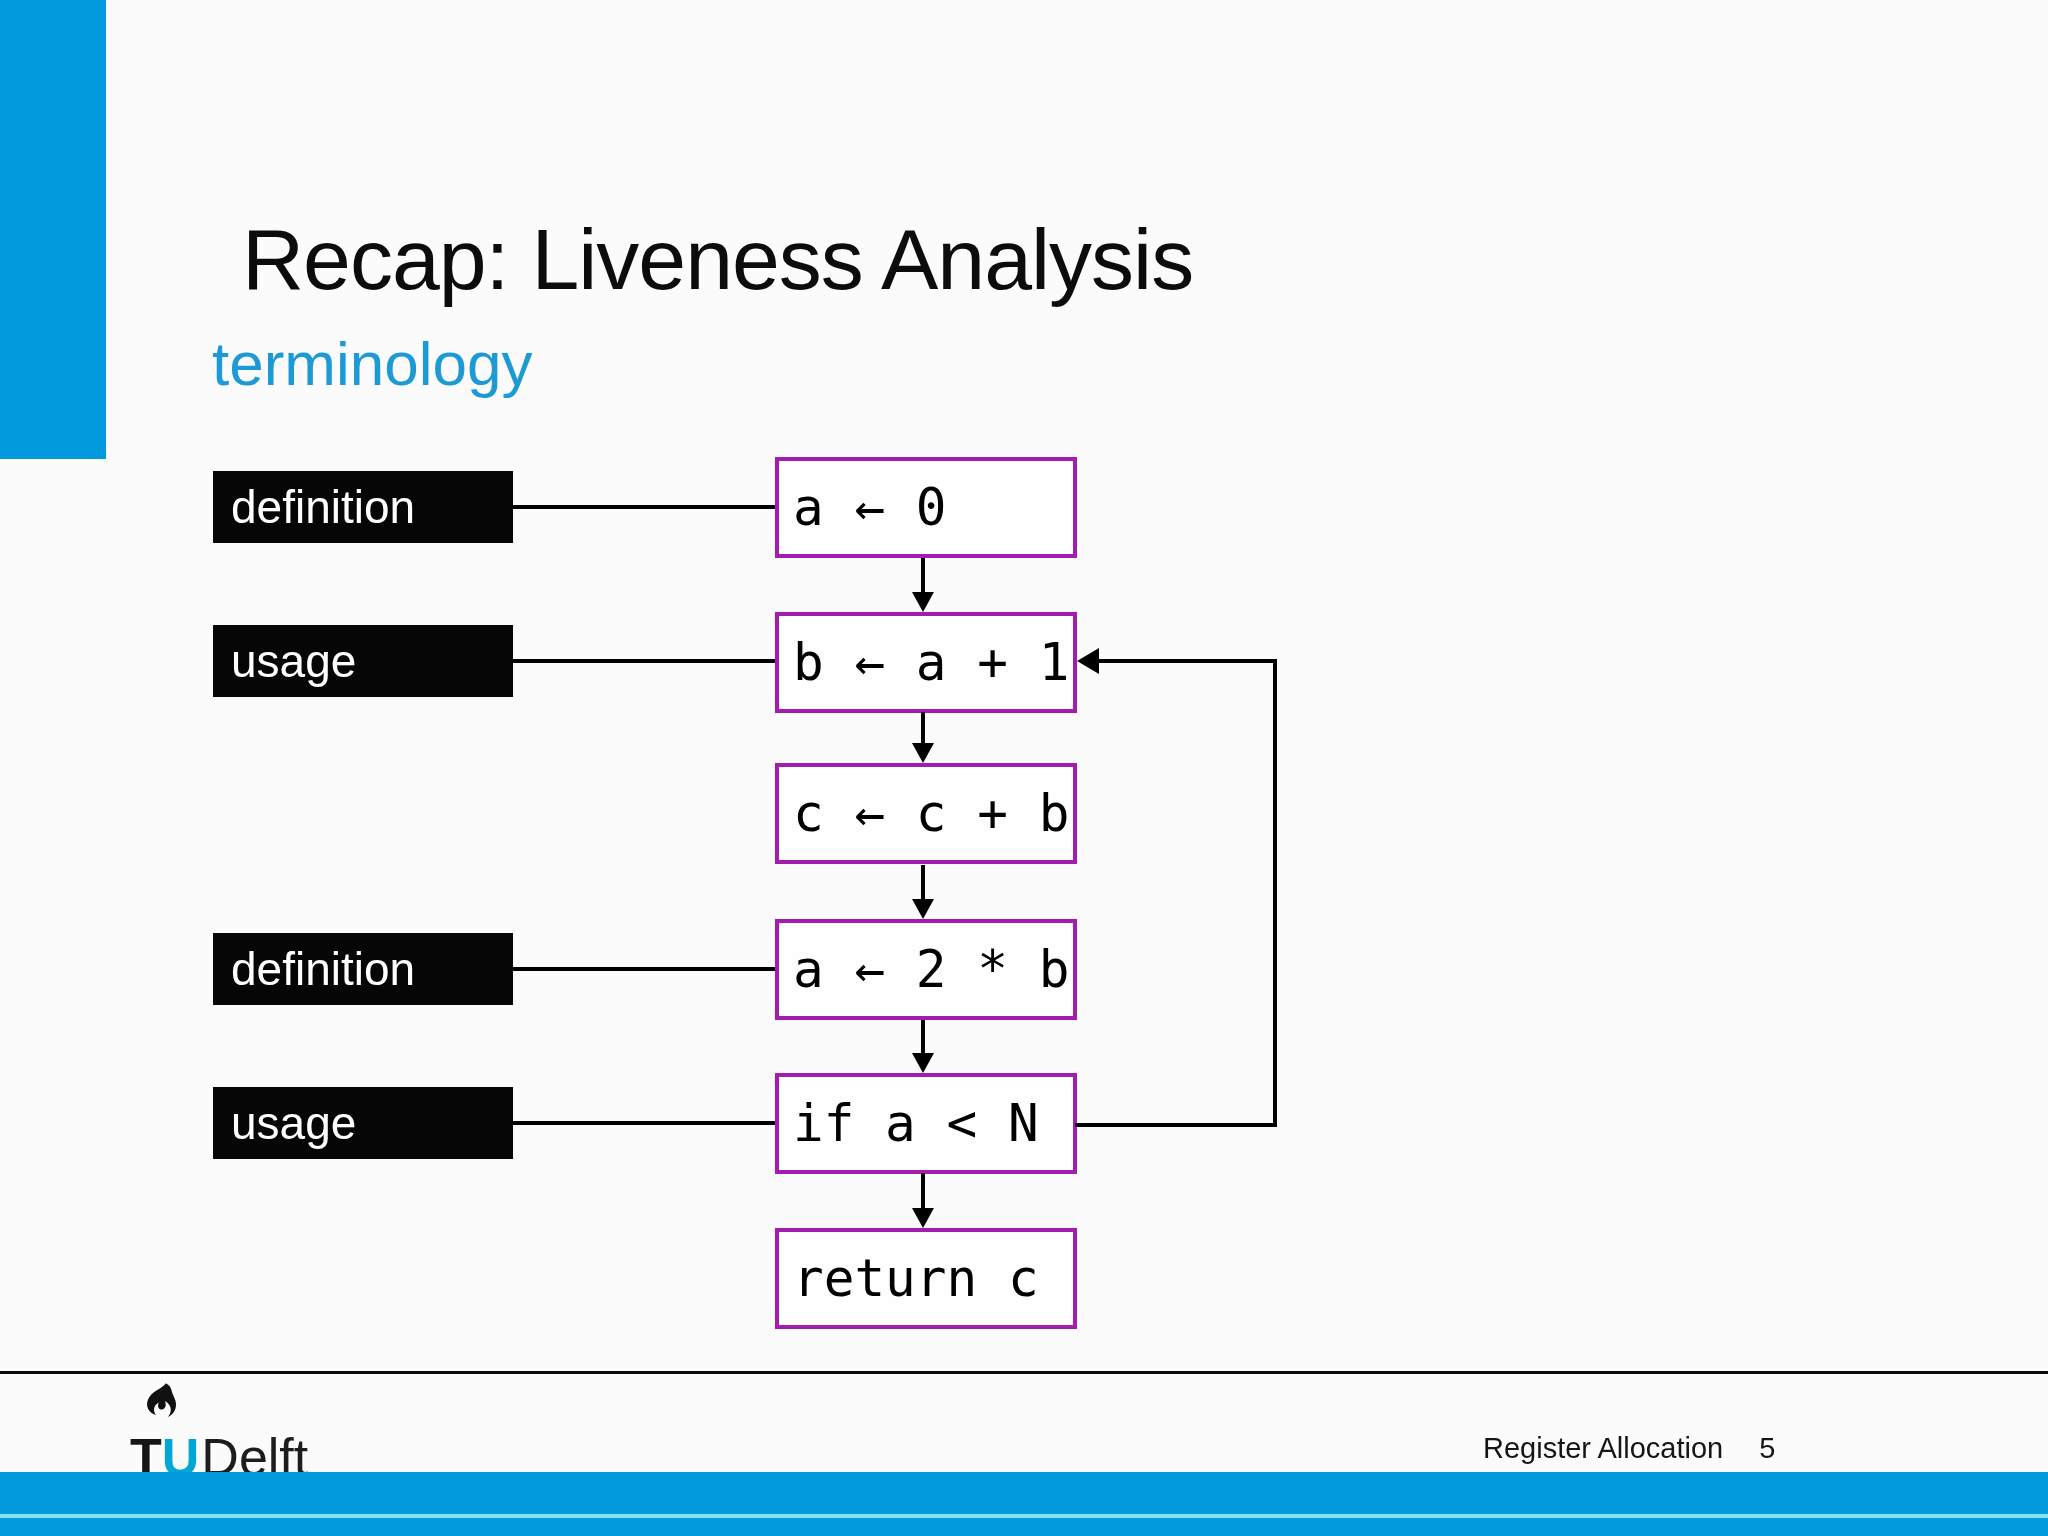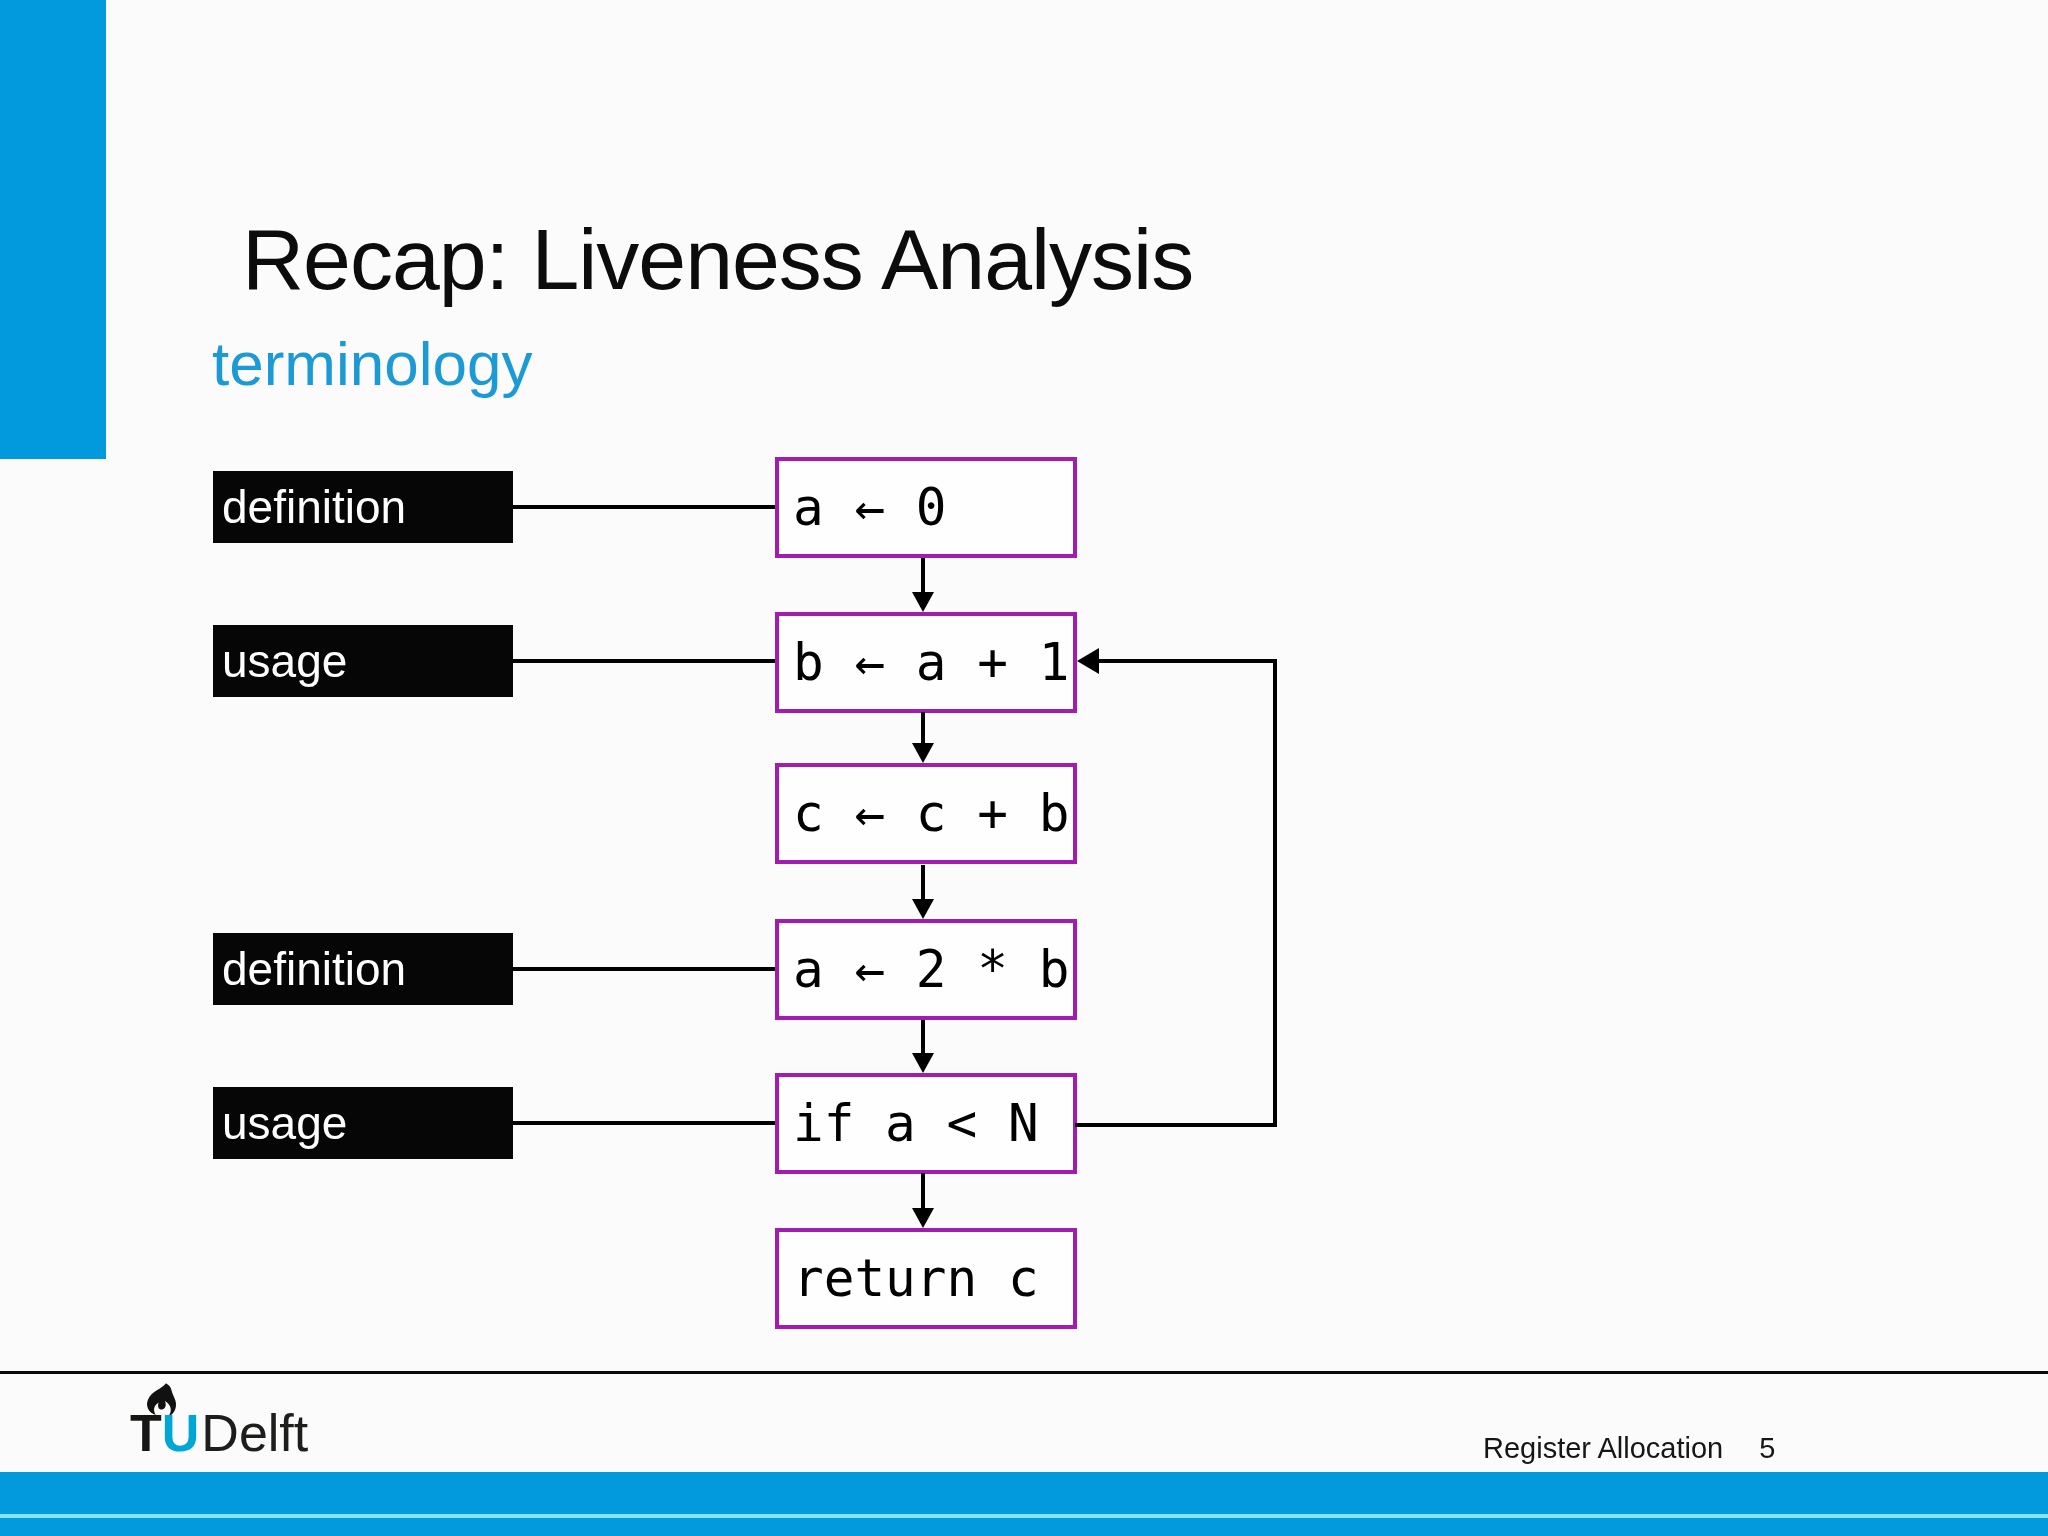--- a/index.html
+++ b/index.html
@@ -5,40 +5,40 @@
   html,body{margin:0;padding:0;}
   body{width:2048px;height:1536px;background:#e8e8e8;font-family:"Liberation Sans",sans-serif;}
   .slide{position:relative;width:2048px;height:1536px;background:#fbfbfb;overflow:hidden;}
 
   .left-bar{position:absolute;left:0;top:0;width:106px;height:459px;background:#029ADD;}
 
   .title{position:absolute;left:210px;top:158px;font-size:86px;line-height:86px;color:#0c0c0c;font-weight:400;letter-spacing:-1px;white-space:nowrap;margin-left:32px;}
   .subtitle{position:absolute;left:212px;top:282px;font-size:62px;line-height:62px;color:#1C9AD6;font-weight:400;}
 
   .term-label{position:absolute;left:213px;width:300px;height:72px;background:#060606;color:#ffffff;
-    font-size:46px;line-height:72px;padding-left:9px;box-sizing:border-box;white-space:nowrap;}
+    font-size:46px;line-height:72px;padding-left:18px;box-sizing:border-box;white-space:nowrap;}
   .connector{position:absolute;left:512px;width:263px;height:4px;background:#000;}
 
   .node{position:absolute;left:775px;width:302px;height:101px;background:#fefefe;border:4px solid #a21caf;
     box-sizing:border-box;font-family:"DejaVu Sans Mono",monospace;font-size:51px;line-height:93px;
     padding-left:14px;color:#000;white-space:pre;}
 
   .varrow{position:absolute;left:921px;width:4px;background:#000;}
   .varrow::after{content:"";position:absolute;bottom:-18px;left:-9px;width:0;height:0;
     border-left:11px solid transparent;border-right:11px solid transparent;border-top:20px solid #000;}
 
   .loop-seg{position:absolute;background:#000;}
   .loop-head{position:absolute;left:1077px;top:648px;width:0;height:0;
     border-top:13px solid transparent;border-bottom:13px solid transparent;border-right:22px solid #000;}
 
   .footer-divider{position:absolute;left:0;top:1371px;width:2048px;height:3px;background:#0a0a0a;}
 
   .logo{position:absolute;left:130px;top:1383px;width:200px;height:80px;}
   .logo-flame{position:absolute;left:4px;top:0;width:46px;height:41px;}
-  .logo-text{position:absolute;left:0;top:28px;font-size:52px;line-height:44px;white-space:nowrap;}
+  .logo-text{position:absolute;left:0;top:52px;font-size:52px;line-height:44px;white-space:nowrap;}
   .logo-t{font-weight:700;color:#161615;}
   .logo-u{font-weight:700;color:#00A6D6;}
   .logo-delft{font-weight:400;color:#1d1d1b;margin-left:2px;}
 
   .footer-text{position:absolute;left:1483px;top:1432px;font-size:29px;line-height:32px;color:#161616;white-space:nowrap;}
   .footer-text .page-num{margin-left:36px;}
 
   .bottom-bar{position:absolute;left:0;top:1472px;width:2048px;height:64px;background:#029ADD;}
   .bottom-light-line{position:absolute;left:0;top:42px;width:2048px;height:4px;background:#86E3F2;}
 </style>

